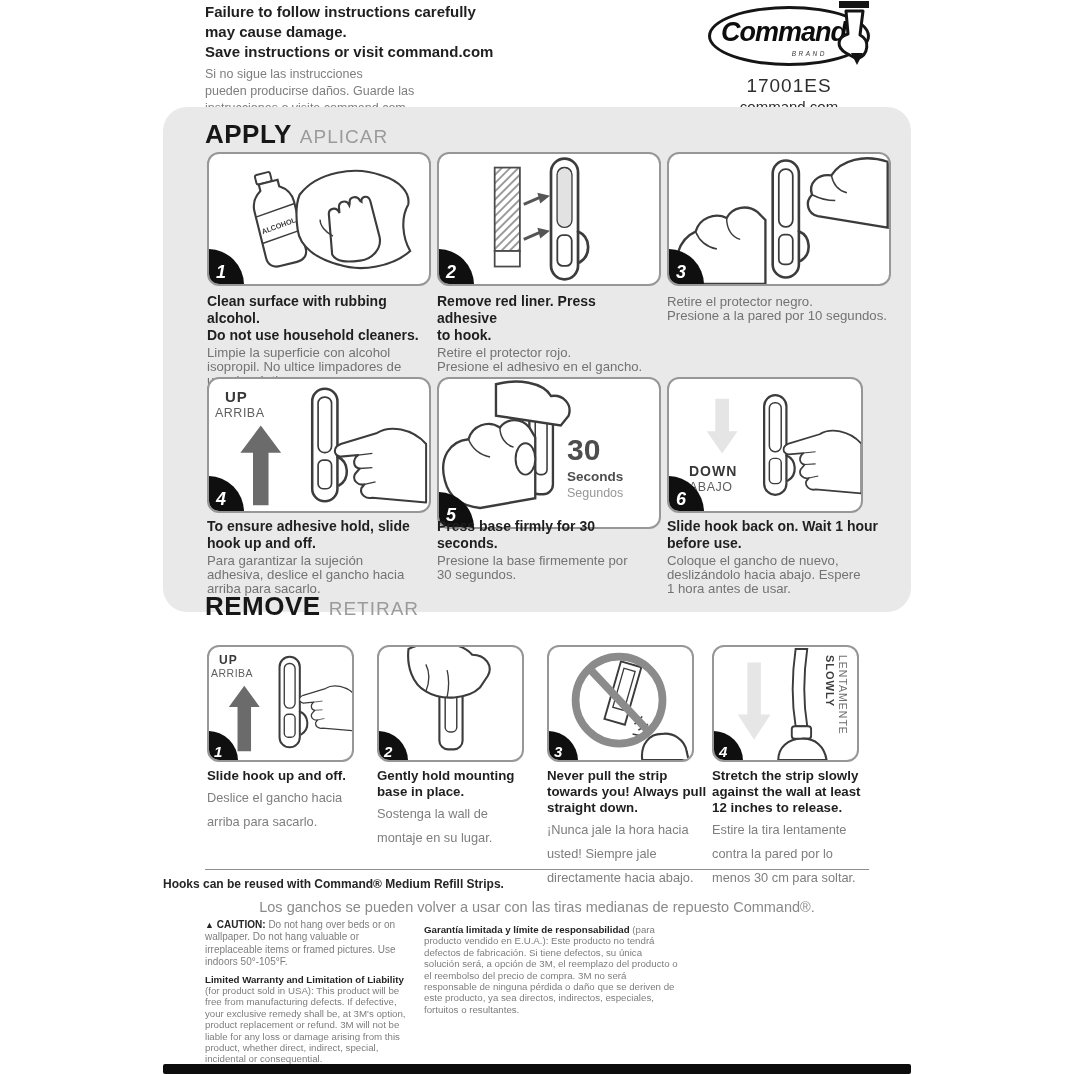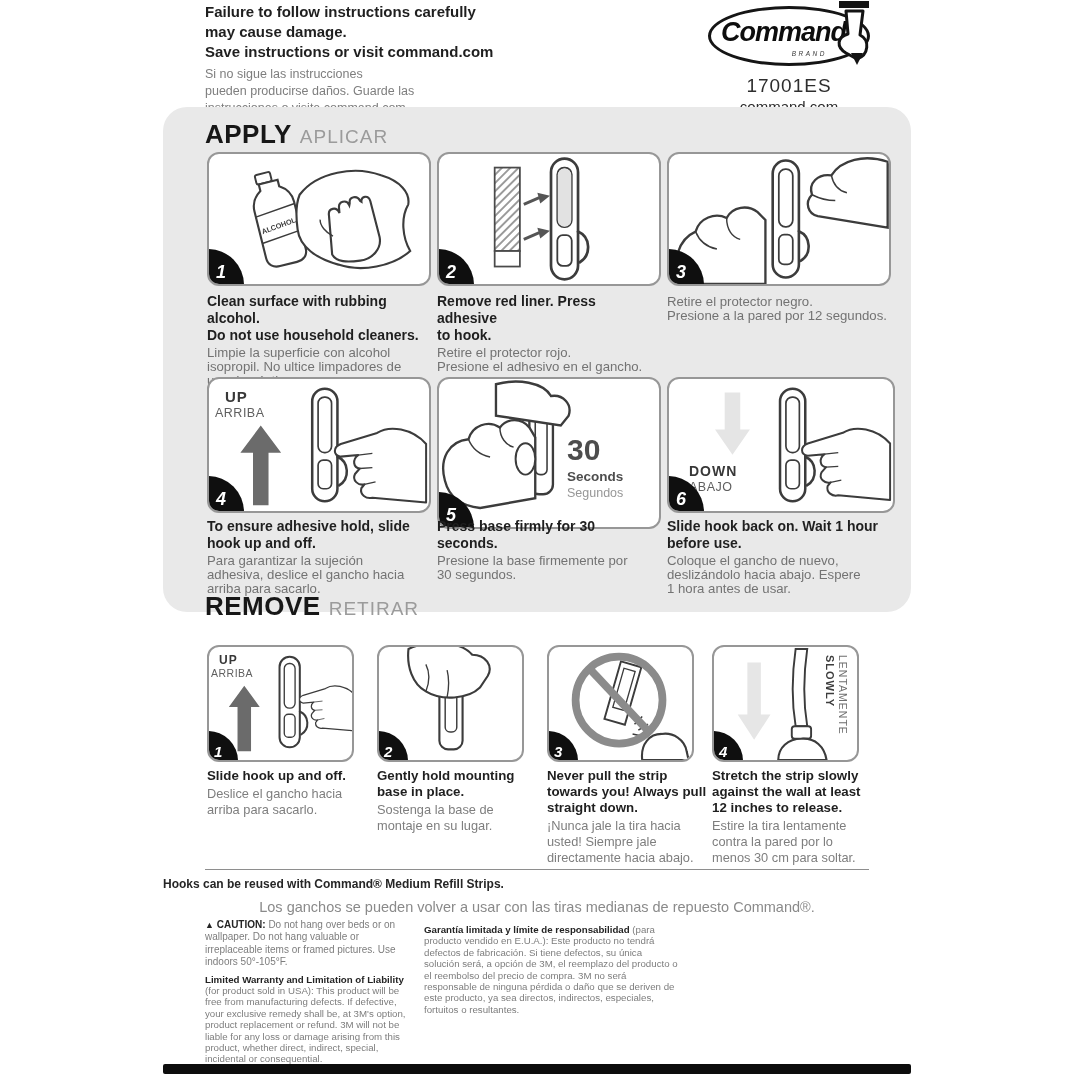--- a/index.html
+++ b/index.html
@@ -52,21 +52,21 @@
   .tseg{font-size:12.5px;color:#979797;}
 
   .vslow{position:absolute;writing-mode:vertical-rl;line-height:13px;}
   .vslow .l1{display:block;font-size:10.5px;color:#6f6f6f;letter-spacing:1px;}
   .vslow .l2{display:block;font-size:11px;font-weight:700;color:#3d3d3d;letter-spacing:1px;}
 
   
   .step-en{font-size:14px;font-weight:700;line-height:17px;color:#1f1f1f;}
   .step-es{font-size:13.2px;line-height:14px;color:#737373;margin-top:2px;}
   .rstep-en{font-size:13.3px;font-weight:700;line-height:16px;color:#1f1f1f;}
-  .rstep-es{font-size:12.8px;line-height:16px;color:#7e7e7e;margin-top:2px;}
+  .rstep-es{font-size:12.8px;line-height:24px;color:#7e7e7e;margin-top:2px;}
 
   .divider{left:205px;top:869px;width:664px;height:1px;background:#8e8e8e;}
   .reuse-en{left:163px;top:877px;width:748px;text-align:left;font-size:12px;font-weight:700;color:#262626;}
   .reuse-es{left:163px;top:899px;width:748px;text-align:center;font-size:14.5px;color:#8a8a8a;}
 
   
   .fp{font-size:10px;line-height:12.4px;color:#7d7d7d;}
   .fp b{color:#242424;}
   .fp2{margin-top:5px;font-size:9.7px;line-height:11.4px;color:#7d7d7d;}
   .fp2 b{color:#242424;}
@@ -184,21 +184,21 @@
 uso doméstico.</div>
   </div>
   <div class="abs" style="left:437px;top:293px;width:220px;">
     <div class="step-en pre">Remove red liner. Press adhesive
 to hook.</div>
     <div class="step-es pre">Retire el protector rojo.
 Presione el adhesivo en el gancho.</div>
   </div>
   <div class="abs" style="left:667px;top:293px;width:220px;">
     <div class="step-es pre">Retire el protector negro.
-Presione a la pared por 12 segundos.</div>
+Presione a la pared por 10 segundos.</div>
   </div>
 
   <div class="card" style="left:207px;top:377px;width:224px;height:136px;">
     <svg class="illus" viewBox="0 0 224 136">
       <polygon points="52,48 31,76 44,76 44,130 60,130 60,76 73,76" fill="#6b6b6b"></polygon>
       <use href="#hook-sym" x="92" y="6" width="52" height="124"></use>
       <use href="#pinch-hand-sym" x="110" y="30" width="114" height="100"></use>
     </svg>
     <span class="ov dir-en" style="left:16px;top:9px;width:74px;">UP</span>
     <span class="ov dir-es" style="left:6px;top:27px;width:94px;">ARRIBA</span>
@@ -217,21 +217,21 @@
       <path d="M30 54 C34 64 42 70 52 72 M62 42 C62 52 68 60 76 62" stroke="#3c3c3c" stroke-width="1.5" fill="none"></path>
     </svg>
     <span class="ov t30" style="left:128px;top:56px;width:70px;">30</span>
     <span class="ov tsec" style="left:128px;top:90px;width:70px;">Seconds</span>
     <span class="ov tseg" style="left:128px;top:107px;width:70px;">Segundos</span>
     <div class="badge">
         <span>5</span>
       </div>
   </div>
 
-  <div class="card" style="left:667px;top:377px;width:228px;height:136px;">
+  <div class="card" style="left:667px;top:377px;width:196px;height:136px;">
     <svg class="illus" viewBox="0 0 224 136">
       <polygon points="54,14 70,14 70,52 80,52 62,78 44,52 54,52" fill="#e5e5e5"></polygon>
       <use href="#hook-sym" x="98" y="6" width="52" height="124"></use>
       <use href="#pinch-hand-sym" x="116" y="30" width="110" height="98"></use>
     </svg>
     <span class="ov dir-en" style="left:20px;top:84px;width:86px;font-size:14px;">DOWN</span>
     <span class="ov dir-es" style="left:20px;top:101px;width:86px;">ABAJO</span>
     <div class="badge">
         <span>6</span>
       </div>
@@ -319,28 +319,28 @@
   </div>
 
   <div class="abs" style="left:207px;top:768px;width:162px;">
     <div class="rstep-en pre">Slide hook up and off.</div>
     <div class="rstep-es pre">Deslice el gancho hacia
 arriba para sacarlo.</div>
   </div>
   <div class="abs" style="left:377px;top:768px;width:162px;">
     <div class="rstep-en pre">Gently hold mounting
 base in place.</div>
-    <div class="rstep-es pre">Sostenga la base de
+    <div class="rstep-es pre">Sostenga la wall de
 montaje en su lugar.</div>
   </div>
   <div class="abs" style="left:547px;top:768px;width:166px;">
     <div class="rstep-en pre">Never pull the strip
 towards you! Always pull
 straight down.</div>
-    <div class="rstep-es pre">¡Nunca jale la tira hacia
+    <div class="rstep-es pre">¡Nunca jale la hora hacia
 usted! Siempre jale
 directamente hacia abajo.</div>
   </div>
   <div class="abs" style="left:712px;top:768px;width:162px;">
     <div class="rstep-en pre">Stretch the strip slowly
 against the wall at least
 12 inches to release.</div>
     <div class="rstep-es pre">Estire la tira lentamente
 contra la pared por lo
 menos 30 cm para soltar.</div>

